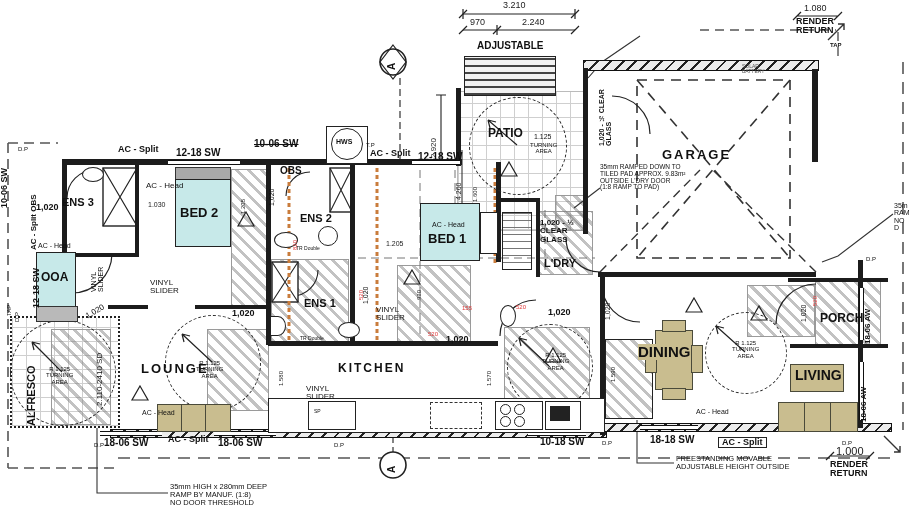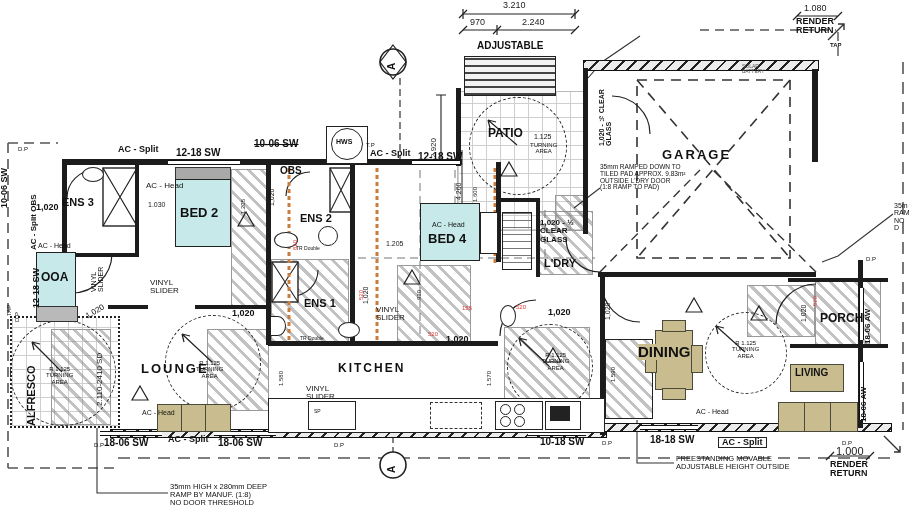--- a/index.html
+++ b/index.html
@@ -189,31 +189,31 @@
   <div class="fix" style="left:500px;top:404px;width:9px;height:9px;border-radius:50%;"></div>
   <div class="fix" style="left:514px;top:404px;width:9px;height:9px;border-radius:50%;"></div>
   <div class="fix" style="left:500px;top:416px;width:9px;height:9px;border-radius:50%;"></div>
   <div class="fix" style="left:514px;top:416px;width:9px;height:9px;border-radius:50%;"></div>
   <div class="fix" style="left:545px;top:401px;width:34px;height:27px;"></div>
   <div class="abs" style="left:550px;top:406px;width:20px;height:15px;background:#222;"></div>
 
   <div class="lbl rm" style="left:62px;top:197px;font-size:11px;">ENS 3</div>
   <div class="lbl rm" style="left:180px;top:206px;font-size:13px;">BED 2</div>
   <div class="lbl rm" style="left:300px;top:213px;font-size:11px;">ENS 2</div>
-  <div class="lbl rm" style="left:428px;top:232px;font-size:13px;">BED 4</div>
+  <div class="lbl rm" style="left:428px;top:232px;font-size:13px;">BED 1</div>
   <div class="lbl rm" style="left:304px;top:298px;font-size:11px;">ENS 1</div>
   <div class="lbl rm" style="left:41px;top:271px;font-size:12px;">OOA</div>
   <div class="lbl rm rot" style="left:26px;top:334px;font-size:11px;height:92px;">ALFRESCO</div>
   <div class="lbl rm" style="left:141px;top:362px;font-size:13px;letter-spacing:2px;">LOUNGE</div>
   <div class="lbl rm" style="left:338px;top:362px;font-size:12px;letter-spacing:2px;">KITCHEN</div>
   <div class="lbl rm" style="left:544px;top:258px;font-size:11px;">L'DRY</div>
   <div class="lbl rm" style="left:488px;top:127px;font-size:12px;">PATIO</div>
   <div class="lbl rm" style="left:662px;top:148px;font-size:13px;letter-spacing:2px;">GARAGE</div>
   <div class="lbl rm" style="left:638px;top:344px;font-size:15px;background:#c9bd8f;">DINING</div>
-  <div class="lbl rm" style="left:795px;top:368px;font-size:10px;">LIVING</div>
+  <div class="lbl rm" style="left:795px;top:368px;font-size:14px;">LIVING</div>
   <div class="lbl rm" style="left:820px;top:312px;font-size:12px;">PORCH</div>
   <div class="lbl rm" style="left:477px;top:41px;font-size:10px;">ADJUSTABLE</div>
 
   <div class="lbl dim" style="left:503px;top:1px;font-size:9px;">3.210</div>
   <div class="lbl dim" style="left:470px;top:18px;font-size:9px;">970</div>
   <div class="lbl dim" style="left:522px;top:18px;font-size:9px;">2.240</div>
   <div class="lbl dim rot" style="left:430px;top:108px;font-size:8px;height:50px;">2.920</div>
   <div class="lbl dim rot" style="left:455px;top:160px;font-size:7px;height:40px;">4.260</div>
   <div class="lbl dim" style="left:804px;top:4px;font-size:9px;">1.080</div>
   <div class="lbl pre" style="left:796px;top:17px;font-size:9px;font-weight:bold;">RENDER

